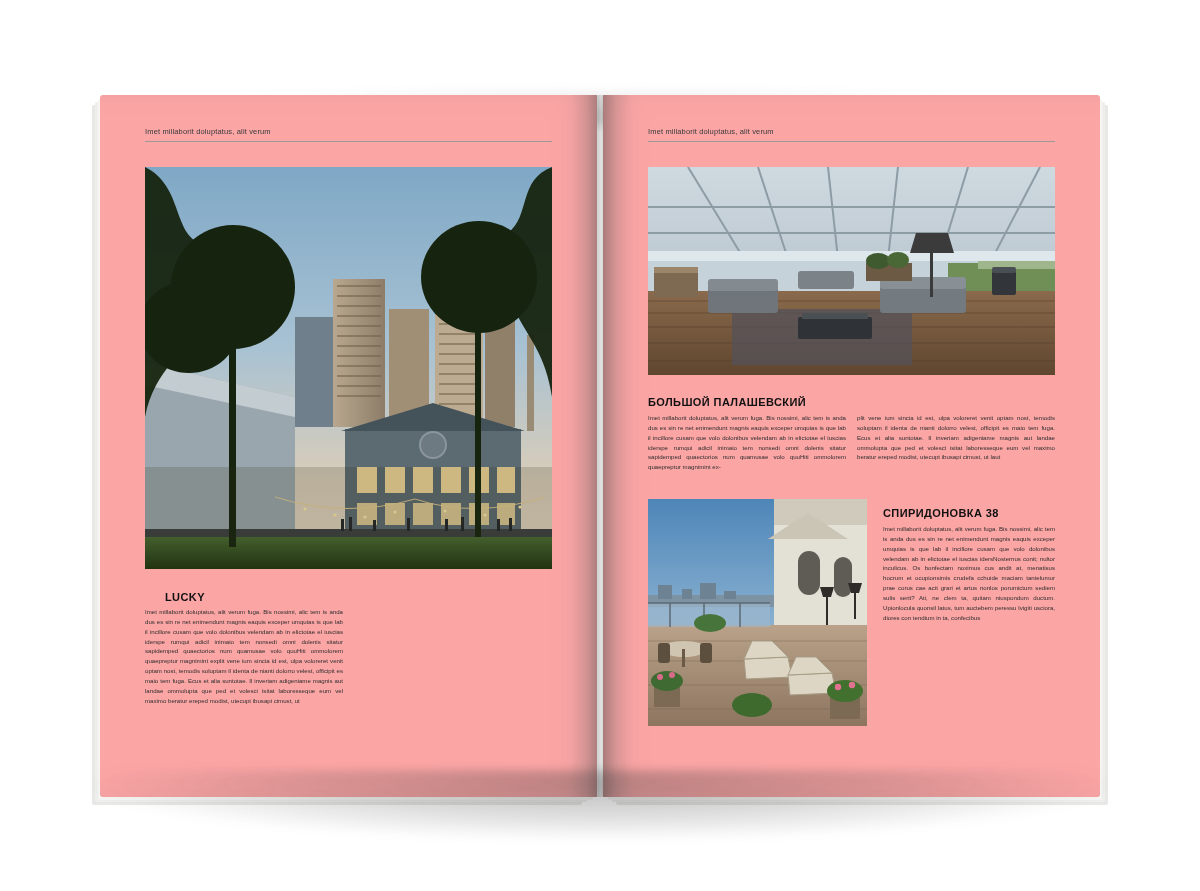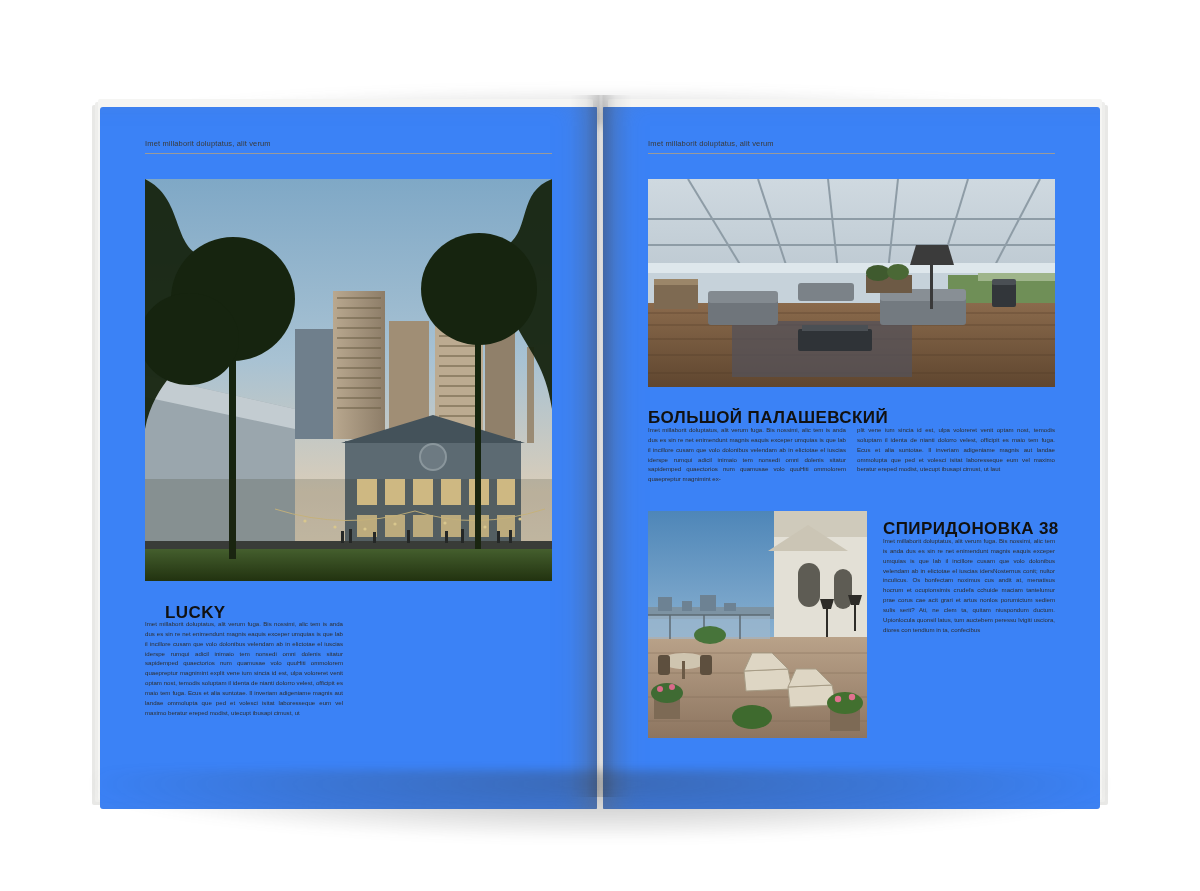--- a/index.html
+++ b/index.html
@@ -28,23 +28,23 @@
     top:0;left:0;width:100%;height:100%;
   }
   .stack .sheet{
     position:absolute;
     background:#f1f1ef;
     border-radius:2px;
   }
 
   .page{
     position:absolute;
-    top:12px;
+    top:0;
     width:497px;height:702px;
-    background:#3b82f6;
+    background:#fca5a5;
     overflow:hidden;
   }
   .page.left{
     left:0;
     box-shadow: inset -28px 0 34px -22px rgba(120,120,120,.55);
     border-radius:3px 1px 1px 3px;
   }
   .page.right{
     left:503px;
     box-shadow: inset 28px 0 34px -22px rgba(120,120,120,.55);
@@ -103,21 +103,21 @@
   .photo{
     position:absolute;
     overflow:hidden;
     background:#8fa3b2;
   }
   .photo canvas, .photo svg{display:block;}
 
   h2.headline{
     position:absolute;
     margin:0;
-    font-size:17px;
+    font-size:11px;
     font-weight:bold;
     letter-spacing:.4px;
     color:#111;
     text-transform:uppercase;
   }
 
   .col{
     position:absolute;
     font-size:6.1px;
     line-height:1.62;

